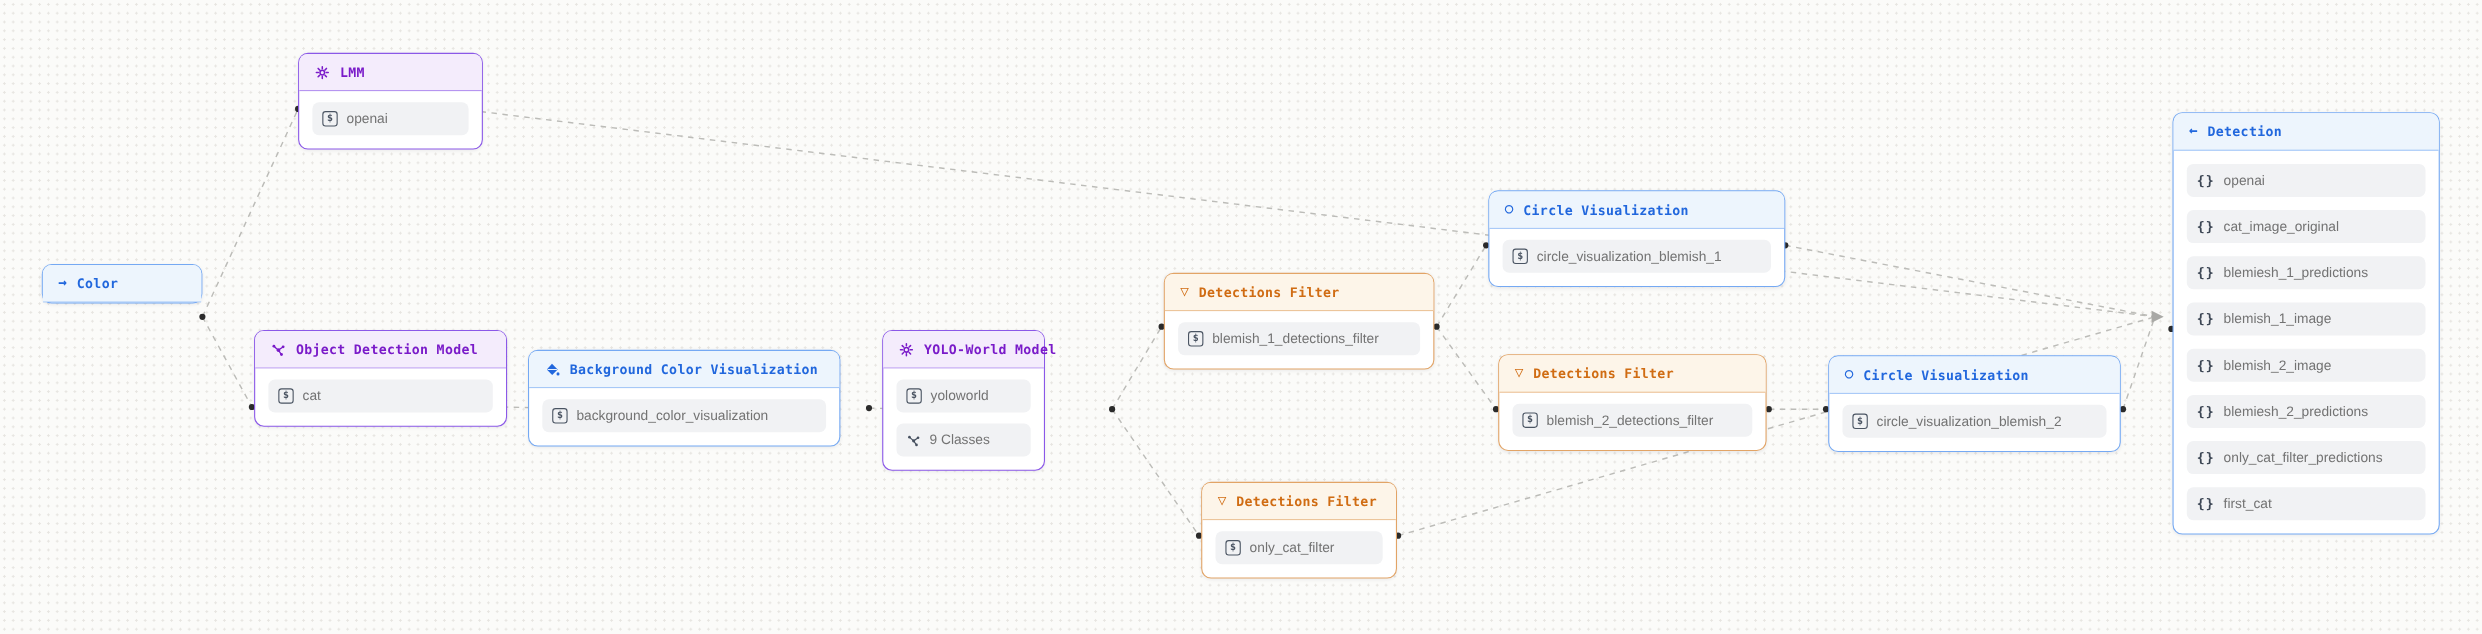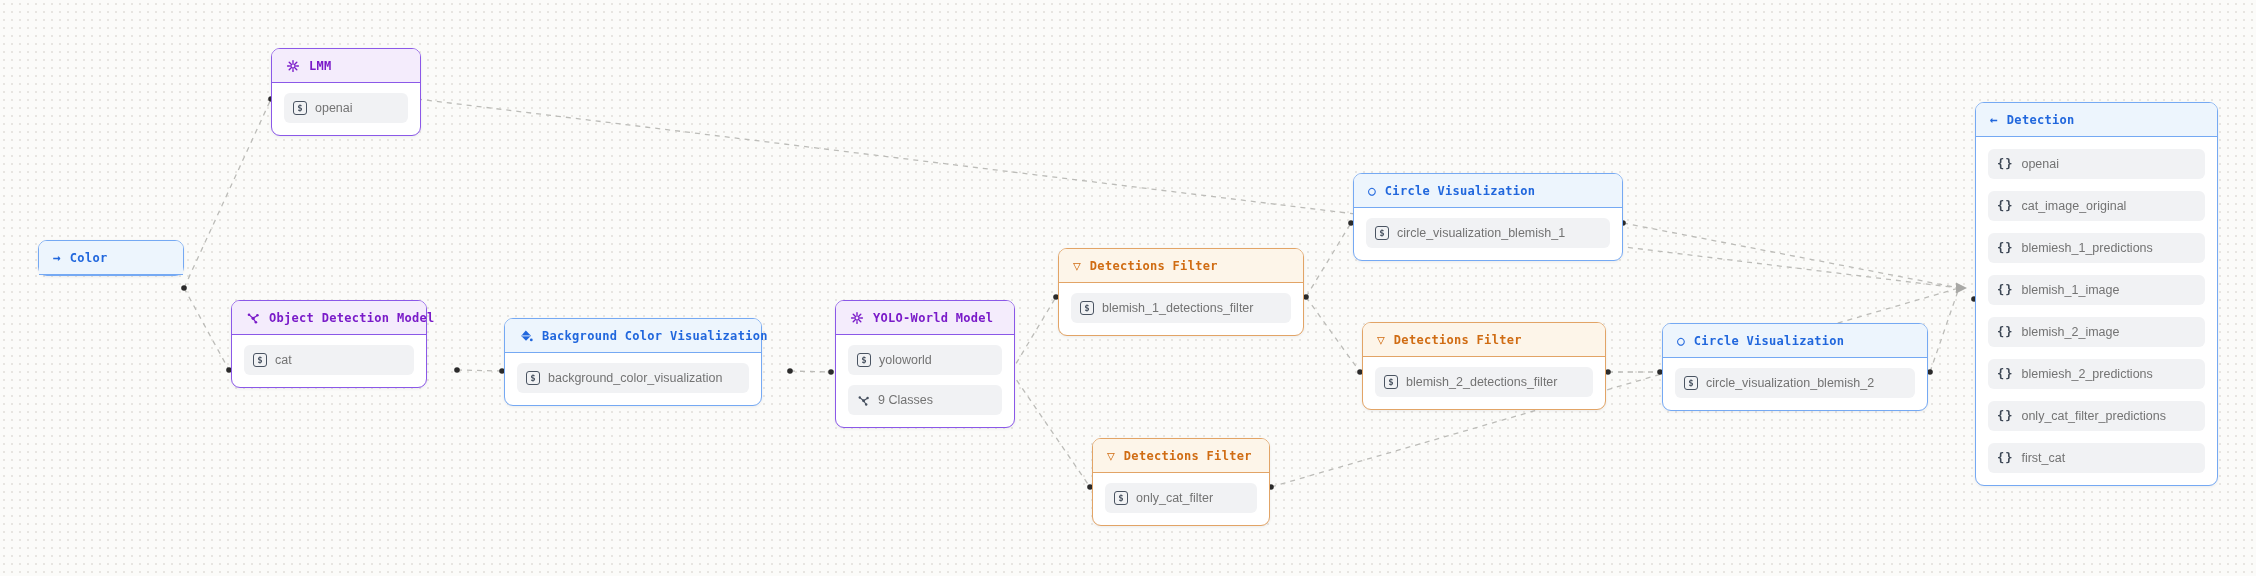--- a/index.html
+++ b/index.html
@@ -103,75 +103,75 @@
     </g>
   </svg>
 
   <div class="node blue" style="left:38px;top:240px;width:146px">
     <div class="node-header">
       <span class="nicon glyph">→</span>
       <span class="ntitle">Color</span>
     </div>
   </div>
 
-  <div class="node purple" style="left:271px;top:48px;width:150px">
+  <div class="node purple" style="left:271px;top:48px;width:168px">
     <div class="node-header">
       <svg class="nicon" viewBox="0 0 14 14" stroke="currentColor" stroke-width="1.4" stroke-linecap="round" fill="none">
         <circle cx="7" cy="7" r="2.1"></circle>
         <path d="M7 1.6 V3.4 M7 10.6 V12.4 M1.6 7 H3.4 M10.6 7 H12.4 M3.2 3.2 L4.5 4.5 M9.5 4.5 L10.8 3.2 M3.2 10.8 L4.5 9.5 M9.5 9.5 L10.8 10.8"></path>
       </svg>
       <span class="ntitle">LMM</span>
     </div>
     <div class="node-body">
       <div class="item">
         <span class="isq">$</span>
         <span class="ilabel">openai</span>
       </div>
     </div>
   </div>
 
-  <div class="node purple" style="left:231px;top:300px;width:196px">
+  <div class="node purple" style="left:231px;top:300px;width:230px">
     <div class="node-header">
       <svg class="nicon" viewBox="0 0 14 14">
         <g stroke="currentColor" stroke-width="1.2" fill="none">
           <path d="M7.1 7.3 L3.2 3.9 M7.1 7.3 L11.2 4.5 M7.1 7.3 L9.7 11.1"></path>
         </g>
         <circle cx="7.1" cy="7.3" r="1.6" fill="currentColor"></circle>
         <circle cx="3" cy="3.7" r="1.3" fill="currentColor"></circle>
         <circle cx="11.4" cy="4.3" r="1.3" fill="currentColor"></circle>
         <circle cx="9.9" cy="11.3" r="1.3" fill="currentColor"></circle>
       </svg>
       <span class="ntitle">Object Detection Model</span>
     </div>
     <div class="node-body">
       <div class="item">
         <span class="isq">$</span>
         <span class="ilabel">cat</span>
       </div>
     </div>
   </div>
 
-  <div class="node blue" style="left:504px;top:318px;width:258px">
+  <div class="node blue" style="left:480px;top:318px;width:284px">
     <div class="node-header">
       <svg class="nicon" viewBox="0 0 14 14">
         <path d="M6.8 1.6 L12 6.8 L7 11.8 L2.5 7.3 Q2.1 6.9 2.5 6.4 Z" fill="currentColor"></path>
         <path d="M2.8 6.9 H11.3" stroke="#edf5fd" stroke-width="0.9"></path>
         <circle cx="12.3" cy="10.9" r="1.4" fill="currentColor"></circle>
       </svg>
       <span class="ntitle">Background Color Visualization</span>
     </div>
     <div class="node-body">
       <div class="item">
         <span class="isq">$</span>
         <span class="ilabel">background_color_visualization</span>
       </div>
     </div>
   </div>
 
-  <div class="node purple" style="left:835px;top:300px;width:180px">
+  <div class="node purple" style="left:802px;top:300px;width:148px">
     <div class="node-header">
       <svg class="nicon" viewBox="0 0 14 14" stroke="currentColor" stroke-width="1.4" stroke-linecap="round" fill="none">
         <circle cx="7" cy="7" r="2.1"></circle>
         <path d="M7 1.6 V3.4 M7 10.6 V12.4 M1.6 7 H3.4 M10.6 7 H12.4 M3.2 3.2 L4.5 4.5 M9.5 4.5 L10.8 3.2 M3.2 10.8 L4.5 9.5 M9.5 9.5 L10.8 10.8"></path>
       </svg>
       <span class="ntitle">YOLO-World Model</span>
     </div>
     <div class="node-body">
       <div class="item">
         <span class="isq">$</span>

